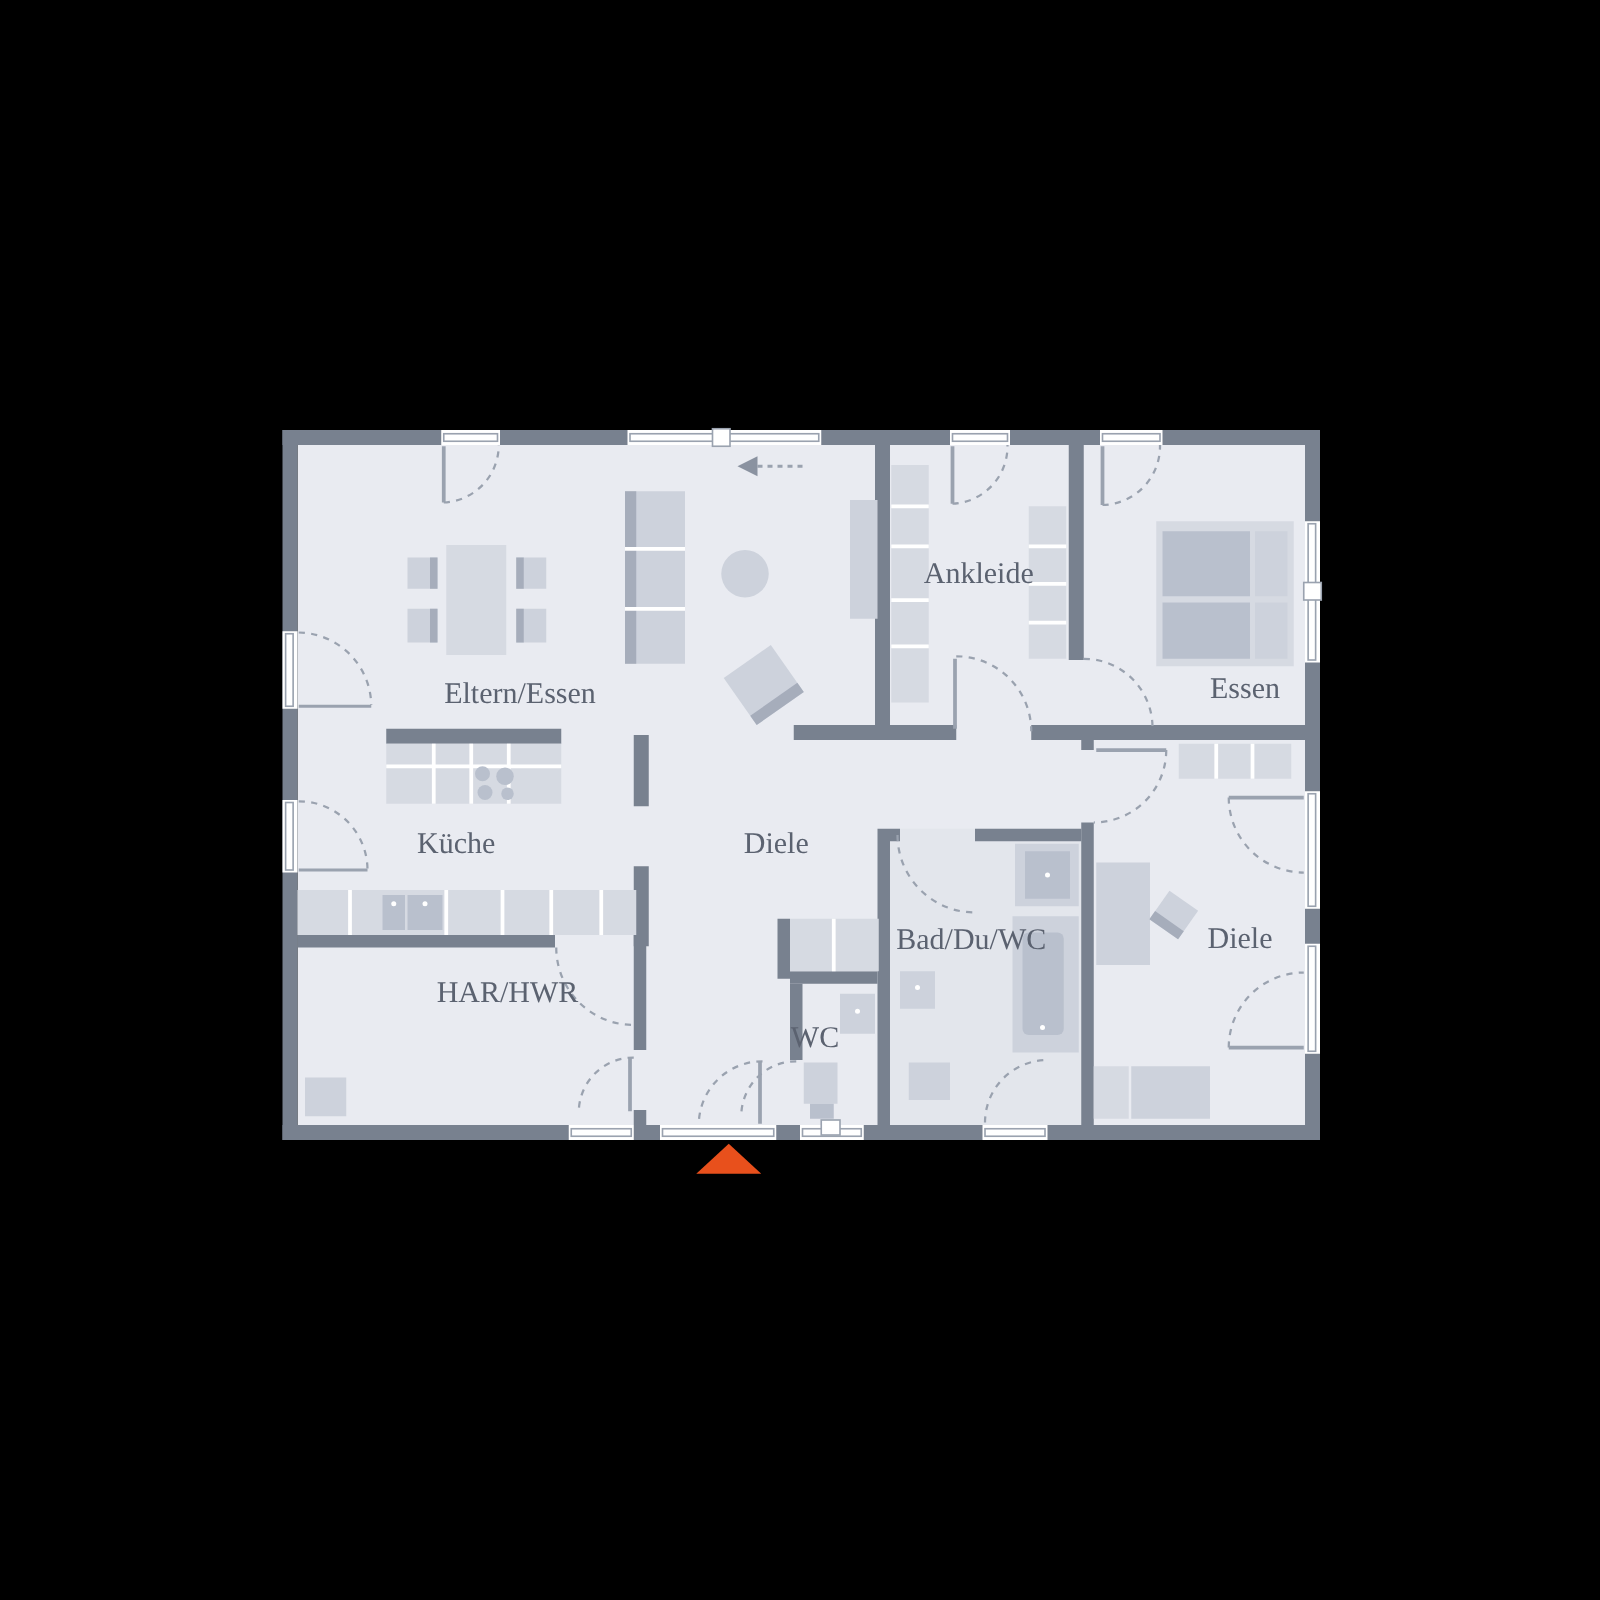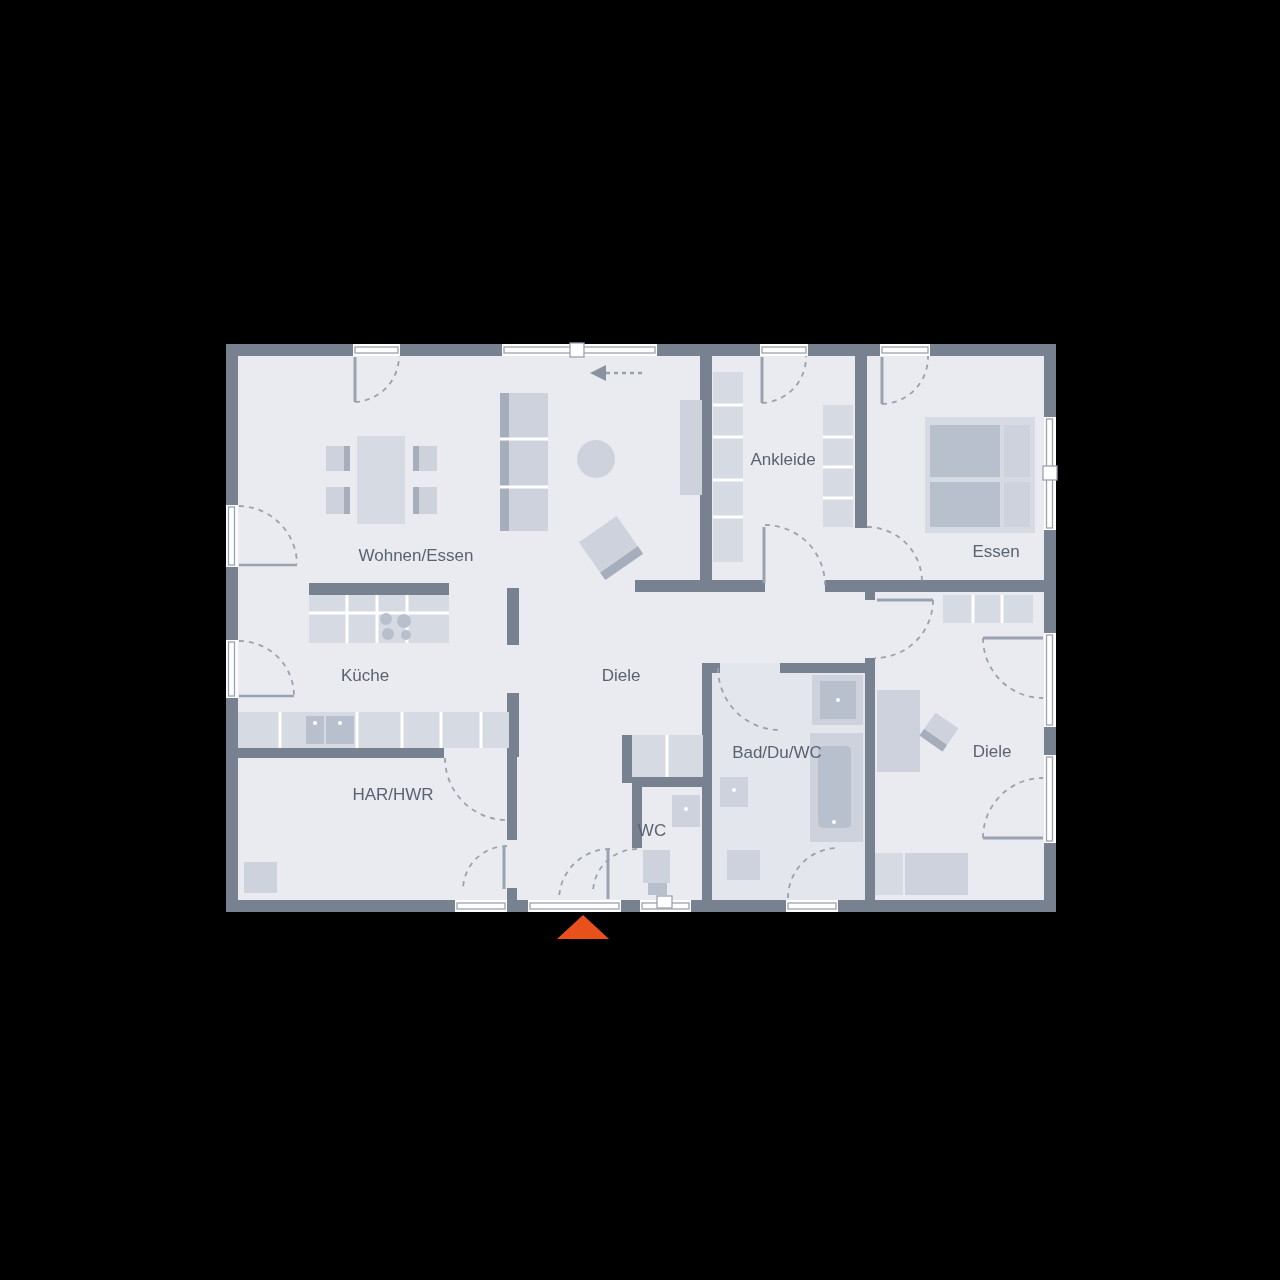--- a/index.html
+++ b/index.html
@@ -1,21 +1,21 @@
 <!DOCTYPE html>
 <html style="--background: #000000; --wall: #78818f; --floor: #e9ebf1; --floor-bath: #e3e6ec; --furniture: #cdd2dc; --furniture-light: #d6dae2; --furniture-dark: #b9c0cd; --furniture-edge: #a6adbb; --outline: #9aa2af; --label: #5b6270; --accent: #e8501c;"><head>
 <meta charset="utf-8">
 <style>
   html,body{margin:0;padding:0;background:var(--background,#000);}
   .canvas{position:relative;width:1280px;height:1280px;background:var(--background,#000);overflow:hidden;}
   .canvas svg{position:absolute;left:0;top:0;}
   .labels{position:absolute;left:0;top:0;width:1280px;height:1280px;}
   .room-label{
     position:absolute;transform:translate(-50%,-50%);
-    font-family:Liberation Sans, sans-serif;font-size:17px;font-weight:400;
+    font-family:Liberation Serif, serif;font-size:24px;font-weight:400;
     color:var(--label,#5b6270);white-space:nowrap;letter-spacing:0px;
   }
   .wall{fill:var(--wall,#78818f);}
   .floor{fill:var(--floor,#e9ebf1);}
   .bath{fill:var(--floor-bath,#e3e6ec);}
   .fn{fill:var(--furniture,#cdd2dc);}
   .fnl{fill:var(--furniture-light,#d6dae2);}
   .fnd{fill:var(--furniture-dark,#b9c0cd);}
   .fnd2{fill:var(--furniture-edge,#a6adbb);}
   .open{fill:#ffffff;}
@@ -249,23 +249,23 @@
     <g>
       <line class="arrowline" x1="606" y1="373" x2="645" y2="373"></line>
       <polygon class="arrowhead" points="590,373 606,365 606,381"></polygon>
     </g>
     <g>
       <polygon class="marker" points="583,915 557,939 609,939"></polygon>
     </g>
   </svg>
 
   <div class="labels">
-    <div class="room-label" style="left:416px;top:556px">Wohnen/Essen</div>
+    <div class="room-label" style="left:416px;top:556px">Eltern/Essen</div>
     <div class="room-label" style="left:365px;top:676px">Küche</div>
     <div class="room-label" style="left:621px;top:676px">Diele</div>
-    <div class="room-label" style="left:393px;top:795px">HAR/HWR</div>
+    <div class="room-label" style="left:406px;top:795px">HAR/HWR</div>
     <div class="room-label" style="left:652px;top:831px">WC</div>
     <div class="room-label" style="left:777px;top:753px">Bad/Du/WC</div>
     <div class="room-label" style="left:992px;top:752px">Diele</div>
     <div class="room-label" style="left:783px;top:460px">Ankleide</div>
     <div class="room-label" style="left:996px;top:552px">Essen</div>
   </div>
 </div>
 
 </body></html>

